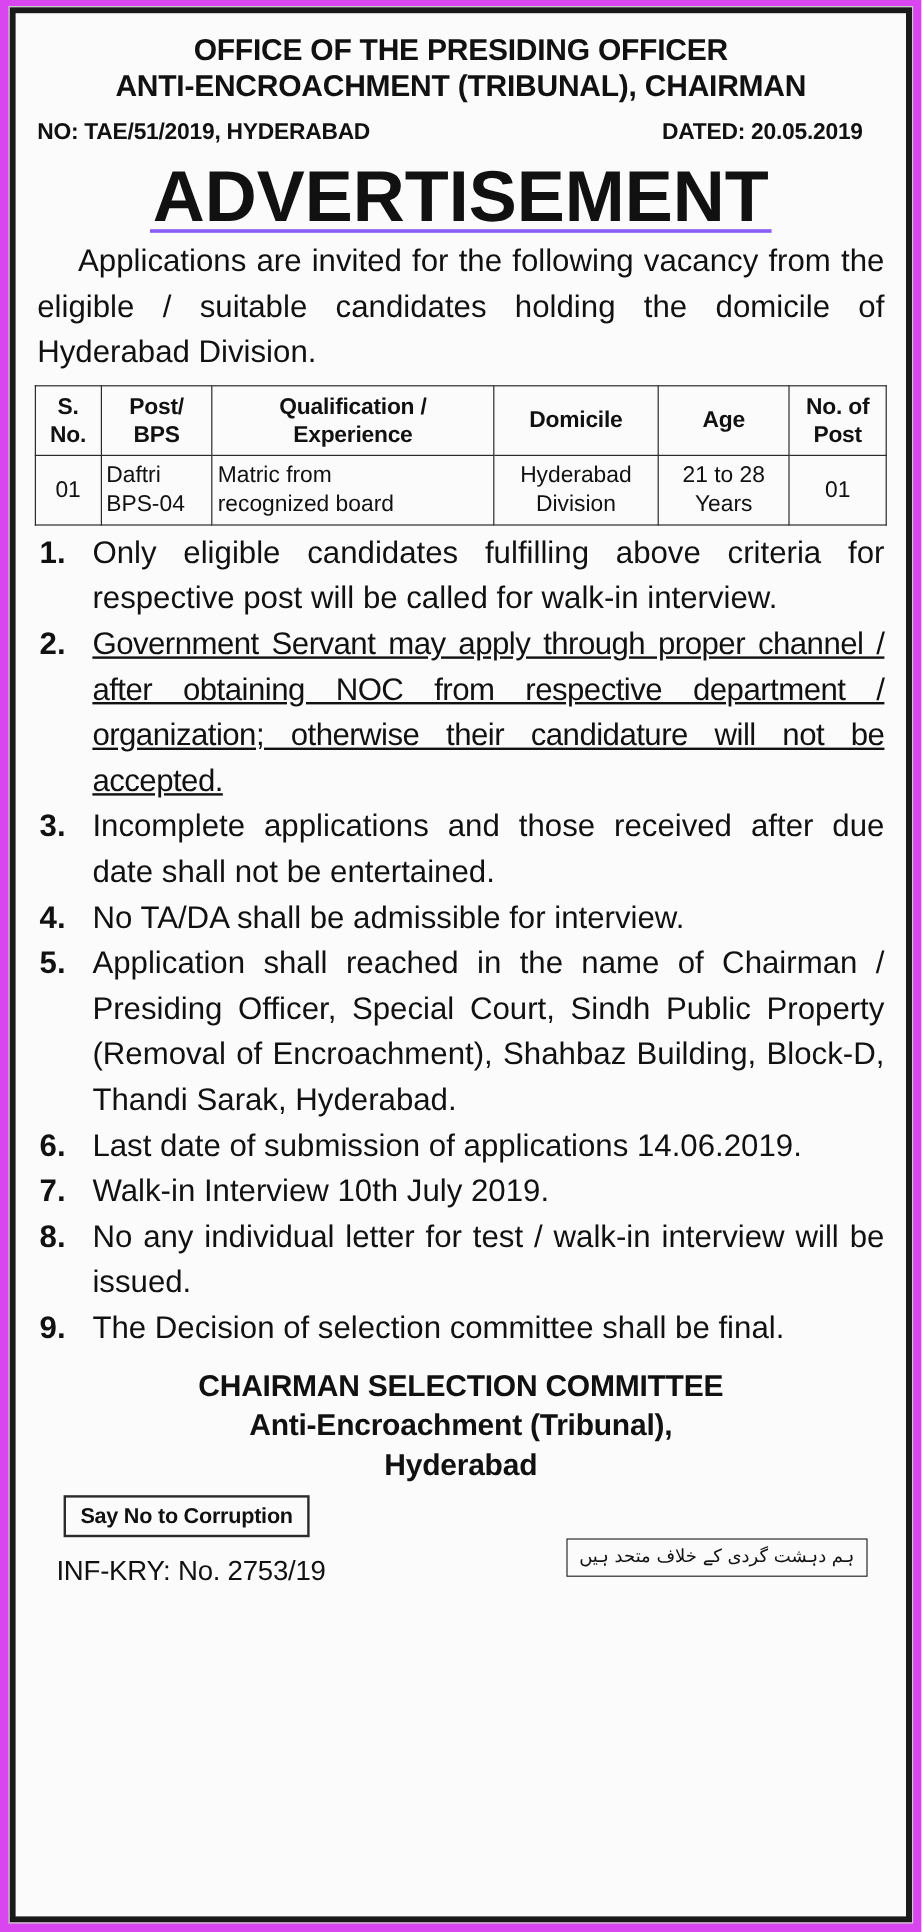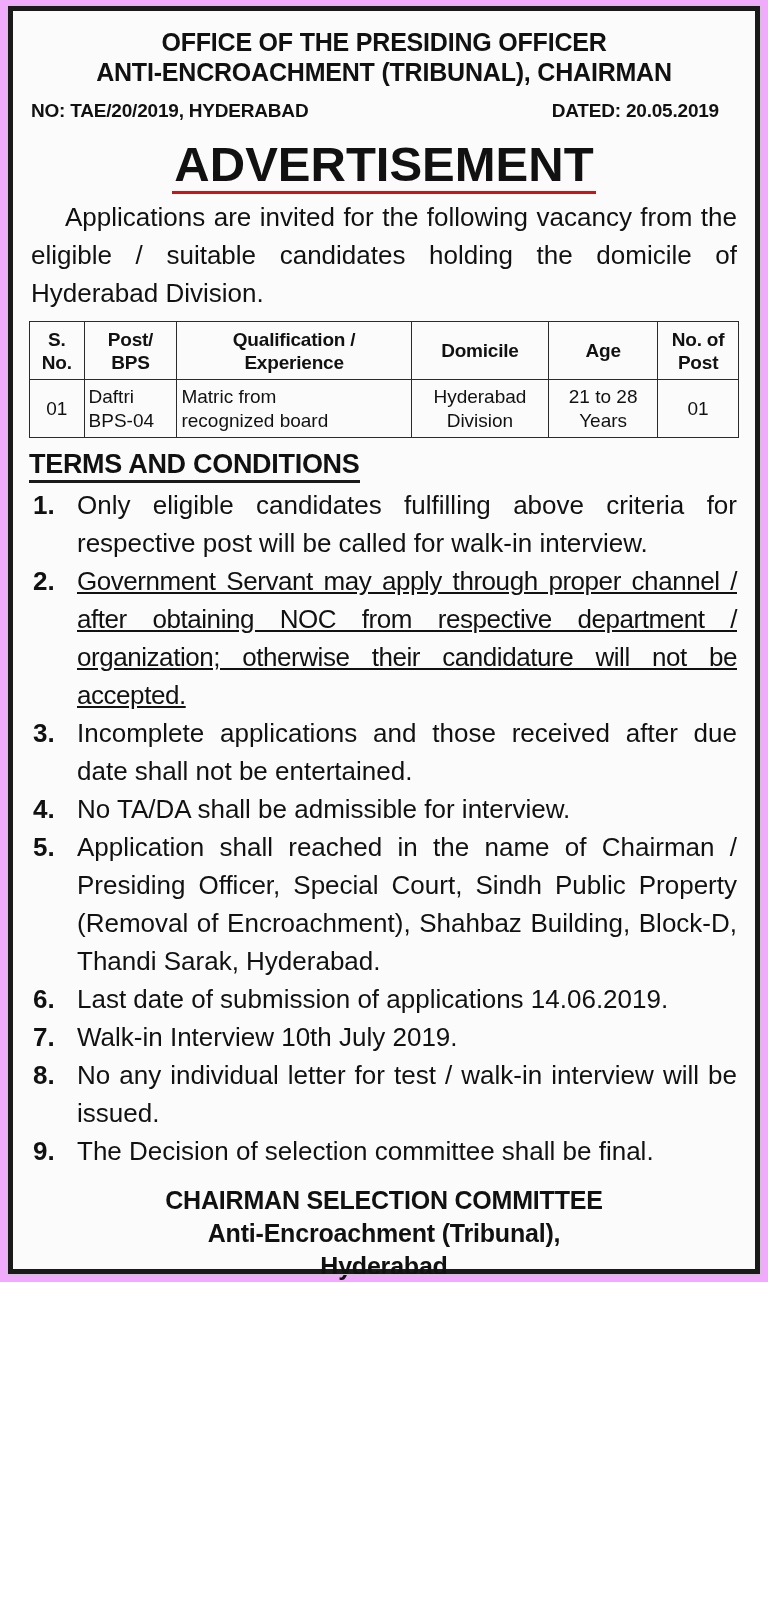--- a/index.html
+++ b/index.html
@@ -13,22 +13,22 @@
   body {
     font-family: "Liberation Sans", sans-serif;
     color: #111111;
     -webkit-font-smoothing: none;
   }
 
   
   .page {
     position: relative;
     width: 768px;
-    height: 1282px;
-    background: #f0abfc;
+    height: 1610px;
+    background: #d946ef;
     padding: 6px 8px 8px 8px;
   }
 
   .ad-frame {
     position: relative;
     width: 100%;
     height: 100%;
     background: #fbfbfb;
     border: 5px solid #1a1a1a;
     outline: 1px solid #c8c8c8;
@@ -65,25 +65,25 @@
   }
   .ref-dated { padding-right: 16px; }
 
   
   .ad-title-wrap {
     text-align: center;
     margin-top: 16px;
   }
   .ad-title {
     display: inline-block;
-    font-size: 49px;
+    font-size: 60px;
     line-height: 52px;
     font-weight: bold;
     letter-spacing: 0px;
-    border-bottom: 3px solid #b91c1c;
+    border-bottom: 3px solid #8b5cf6;
     padding: 0 2px 1px 2px;
     text-align: center;
   }
 
   
   .intro {
     margin-top: 4px;
     font-size: 26px;
     line-height: 38px;
     text-align: justify;
@@ -226,21 +226,21 @@
 
 <div class="page">
   <div class="ad-frame">
 
     <div class="org-header">
       <div class="org-line1">OFFICE OF THE PRESIDING OFFICER</div>
       <div class="org-line2">ANTI-ENCROACHMENT (TRIBUNAL), CHAIRMAN</div>
     </div>
 
     <div class="ref-row">
-      <div class="ref-no">NO: TAE/20/2019, HYDERABAD</div>
+      <div class="ref-no">NO: TAE/51/2019, HYDERABAD</div>
       <div class="ref-dated">DATED: 20.05.2019</div>
     </div>
 
     <div class="ad-title-wrap">
       <div class="ad-title">ADVERTISEMENT</div>
     </div>
 
     <div class="intro">Applications are invited for the following vacancy from the eligible / suitable candidates holding the domicile of Hyderabad Division.</div>
 
     <table class="vac-table">
@@ -283,23 +283,20 @@
           </td>
           <td class="c-age">
             <span>21 to 28</span><br>
             <span>Years</span>
           </td>
           <td class="c-no">01</td>
         </tr>
       </tbody>
     </table>
 
-    <div class="terms-heading-wrap">
-      <div class="terms-heading">TERMS AND CONDITIONS</div>
-    </div>
 
     <div class="terms-list">
 
       <div class="term-item">
         <div class="term-num">1.</div>
         <div class="term-text">Only eligible candidates fulfilling above criteria for respective post will be called for walk-in interview.</div>
       </div>
 
       <div class="term-item">
         <div class="term-num">2.</div>
@@ -342,15 +339,22 @@
       </div>
 
     </div>
 
     <div class="sign-block">
       <div class="sign-line1">CHAIRMAN SELECTION COMMITTEE</div>
       <div class="sign-line2">Anti-Encroachment (Tribunal),</div>
       <div class="sign-line3">Hyderabad</div>
     </div>
 
+    <div class="footer">
+      <div class="corruption-box">Say No to Corruption</div>
+      <div class="inf-no">INF-KRY: No. 2753/19</div>
+      <div class="urdu-box">
+        <div class="urdu-text">ہم دہشت گردی کے خلاف متحد ہیں</div>
+      </div>
+    </div>
 
   </div>
 </div>
 
 </body></html>

